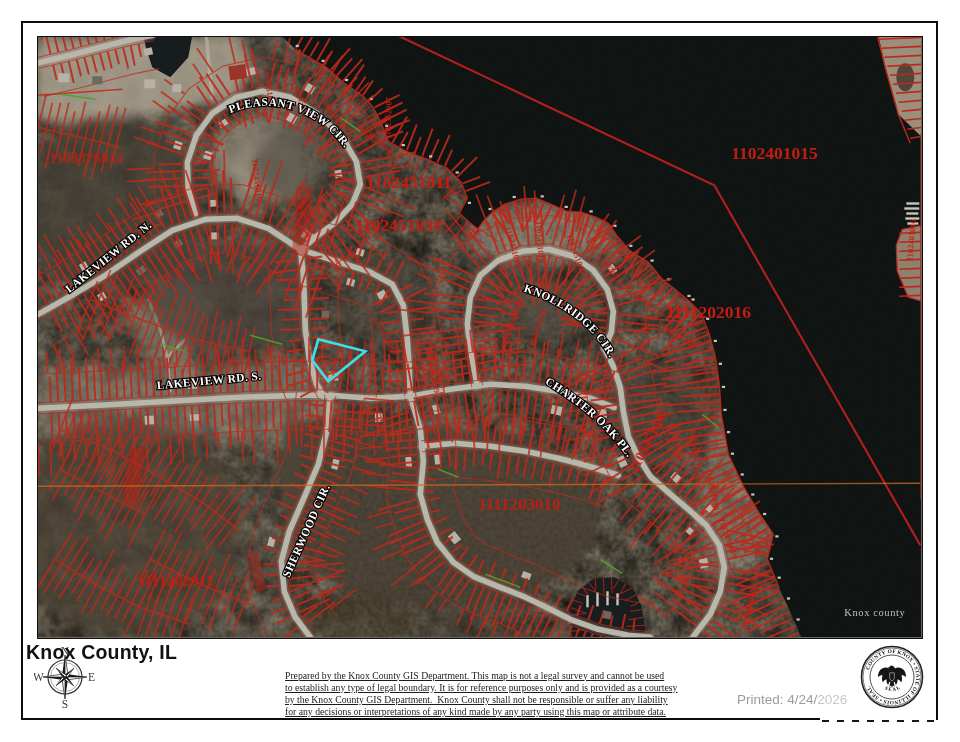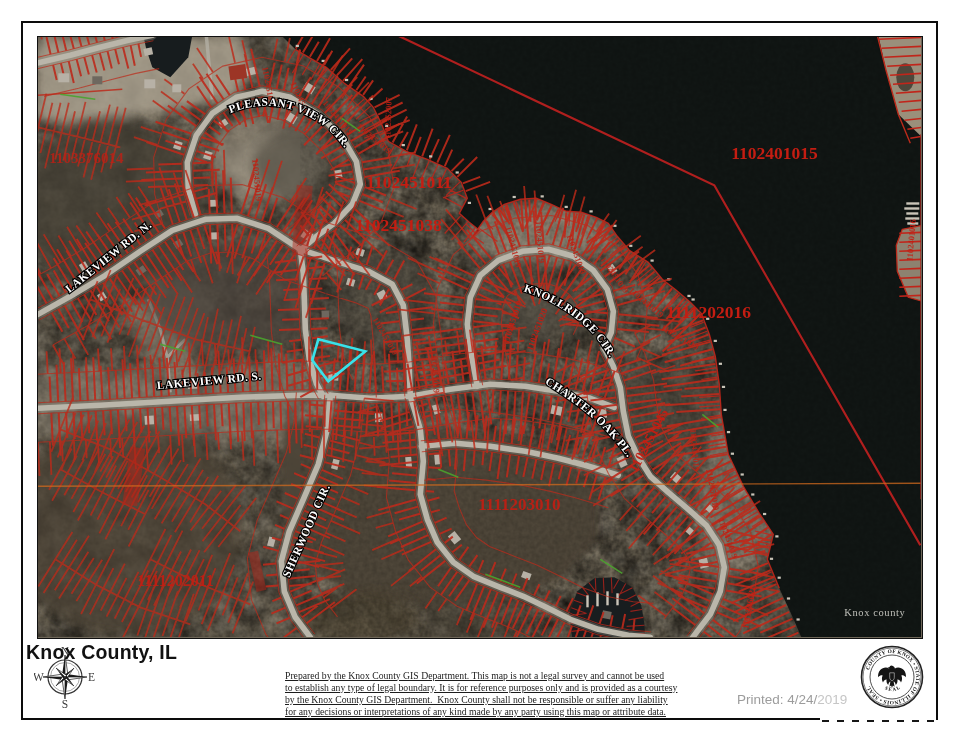--- a/index.html
+++ b/index.html
@@ -342,21 +342,21 @@
 
 <div class="abs" style="left:0;top:643px;width:958px;text-align:left;font-size:19.5px;line-height:19.5px;font-weight:bold;color:#111;letter-spacing:0.2px;padding-left:26px;">Knox County, IL</div>
 
 <div class="abs" style="left:285px;top:669.5px;width:420px;font-family:'Liberation Serif',serif;font-size:9.7px;line-height:12.1px;color:#1c1c1c;white-space:nowrap;text-decoration:underline;">
 Prepared by the Knox County GIS Department. This map is not a legal survey and cannot be used<br>
 to establish any type of legal boundary. It is for reference purposes only and is provided as a courtesy<br>
 by the Knox County GIS Department.&nbsp; Knox County shall not be responsible or suffer any liability<br>
 for any decisions or interpretations of any kind made by any party using this map or attribute data.
 </div>
 
-<div class="abs" style="left:737px;top:692px;font-size:13.5px;color:#9c9c9c;">Printed: 4/24/<span style="color:#c6c6c6">2019</span></div>
+<div class="abs" style="left:737px;top:692px;font-size:13.5px;color:#9c9c9c;">Printed: 4/24/<span style="color:#c6c6c6">2026</span></div>
 
 <svg class="abs" style="left:860px;top:645px" width="64" height="64" viewBox="-32 -32 64 64">
 <circle r="30.5" fill="none" stroke="#222" stroke-width="1.6"></circle>
 <circle r="29" fill="none" stroke="#222" stroke-width="0.6"></circle>
 <circle r="22" fill="none" stroke="#222" stroke-width="0.8"></circle>
 <defs>
       <path id="sealtxt" d="M-23.6,-4 A24,24 0 1,1 -23.6,4.02"></path>
 <path id="sealtxt2" d="M-14,0 A14,14 0 1,0 14,0"></path>
     </defs>
 <text font-size="5.4" font-family="Liberation Serif,serif" font-weight="bold" fill="#111" letter-spacing="0.25"><textPath href="#sealtxt" startOffset="2%">COUNTY OF KNOX • STATE OF ILLINOIS • SEAL</textPath></text>

